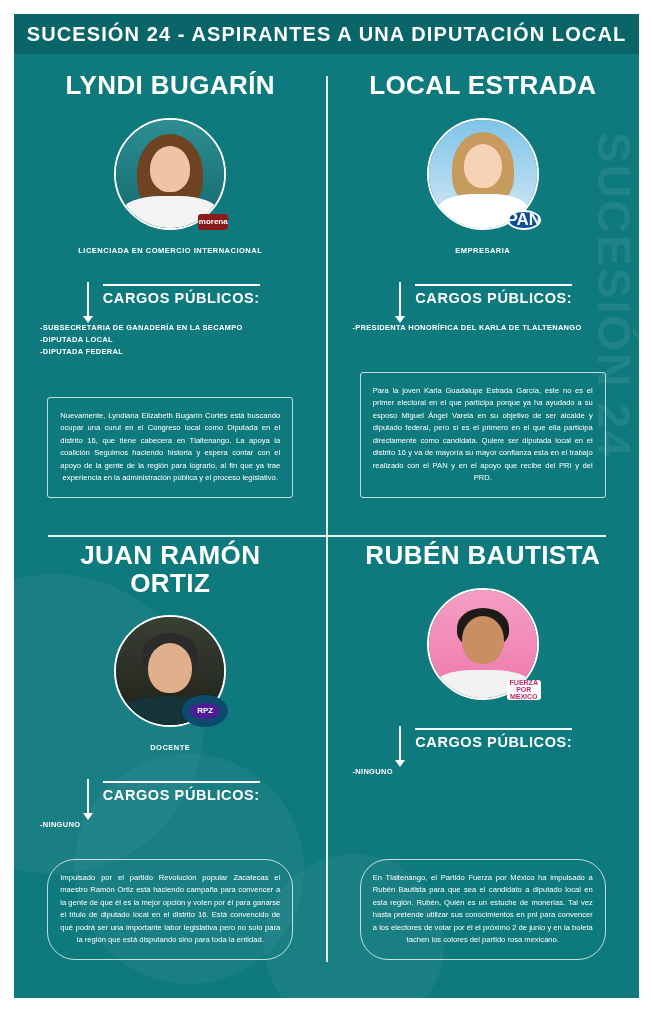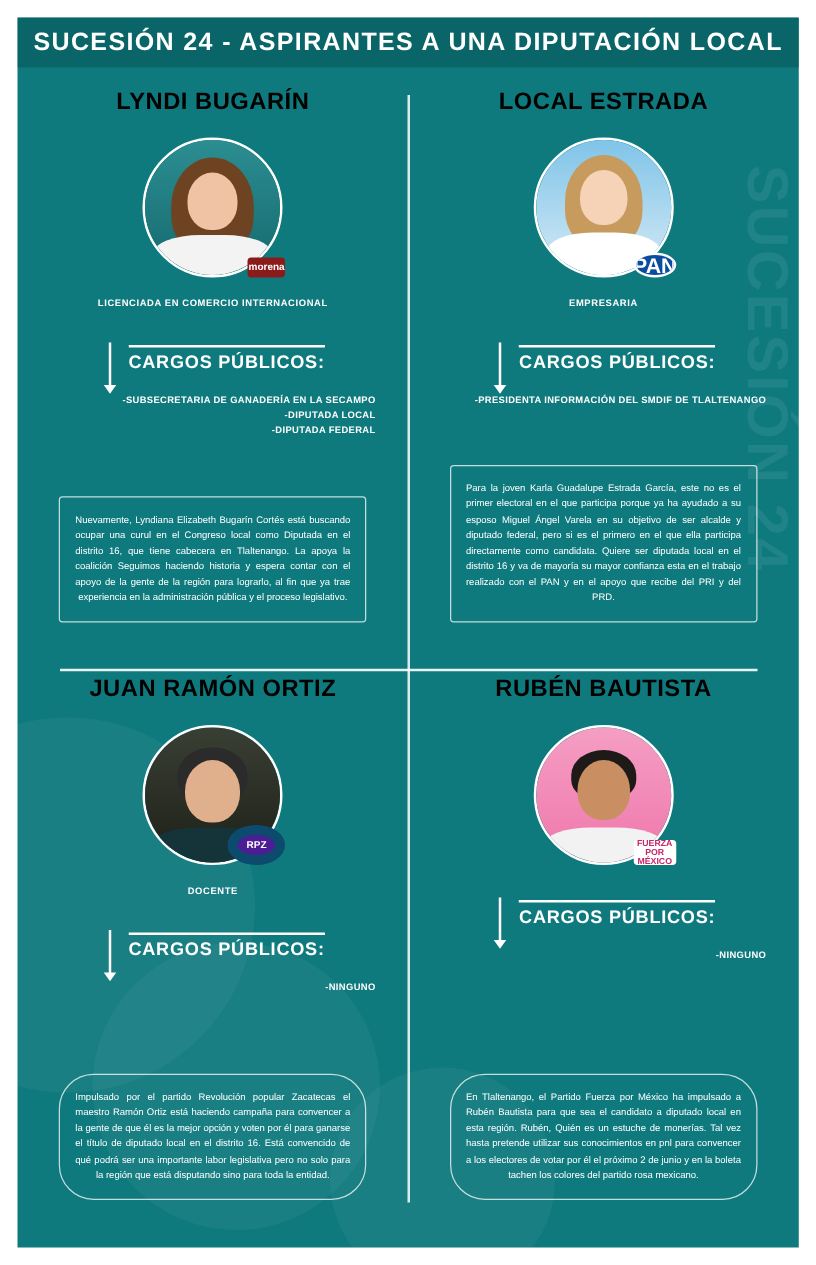--- a/index.html
+++ b/index.html
@@ -101,22 +101,22 @@
 
   .cell {
     position: relative;
     padding: 14px 26px 10px 26px;
     box-sizing: border-box;
     display: flex;
     flex-direction: column;
     align-items: center;
   }
   .cand-name {
-    color: #000000;
-    font-size: 19px;
+    color: #ffffff;
+    font-size: 26px;
     font-weight: 800;
     letter-spacing: 0.4px;
     text-align: center;
     line-height: 1.06;
     margin-top: 4px;
     font-family: "Liberation Sans", sans-serif;
   }
   .cand-name.two-line { margin-top: 2px; }
 
   .photo-wrap {
@@ -230,21 +230,21 @@
     border-left: 5px solid transparent;
     border-right: 5px solid transparent;
     border-top: 7px solid #ffffff;
   }
   .cargos-list {
     margin-top: 16px;
     color: #ffffff;
     font-size: 7.5px;
     font-weight: 700;
     letter-spacing: 0.3px;
-    text-align: right;
+    text-align: left;
     line-height: 1.6;
     width: 100%;
     font-family: "Liberation Sans", sans-serif;
   }
   .cargos-list div { white-space: nowrap; }
 
   .note {
     margin-top: auto;
     margin-bottom: 18px;
     width: 246px;
@@ -319,21 +319,21 @@
           <div class="badge pan">PAN</div>
         </div>
         <div class="profession">EMPRESARIA</div>
         <div class="cargos-block">
           <div class="cargos-inner">
             <div class="arrow"></div>
             <div class="cargos-title">CARGOS PÚBLICOS:</div>
           </div>
         </div>
         <div class="cargos-list">
-          <div>-PRESIDENTA INFORMACIÓN DEL SMDIF DE TLALTENANGO</div>
+          <div>-PRESIDENTA HONORÍFICA DEL KARLA DE TLALTENANGO</div>
         </div>
         <div class="note">Para la joven Karla Guadalupe Estrada García, este no es el primer electoral en el que participa porque ya ha ayudado a su esposo Miguel Ángel Varela en su objetivo de ser alcalde y diputado federal, pero si es el primero en el que ella participa directamente como candidata. Quiere ser diputada local en el distrito 16 y va de mayoría su mayor confianza esta en el trabajo realizado con el PAN y en el apoyo que recibe del PRI y del PRD.</div>
       </div>
 
       <div class="cell r2">
         <div class="cand-name two-line">JUAN RAMÓN ORTIZ</div>
         <div class="photo-wrap">
           <div class="photo">
             <div class="pbg dark"></div>
             <div class="hair" style="width:56px;height:44px;top:16px;background:#2b2b2b;"></div>

